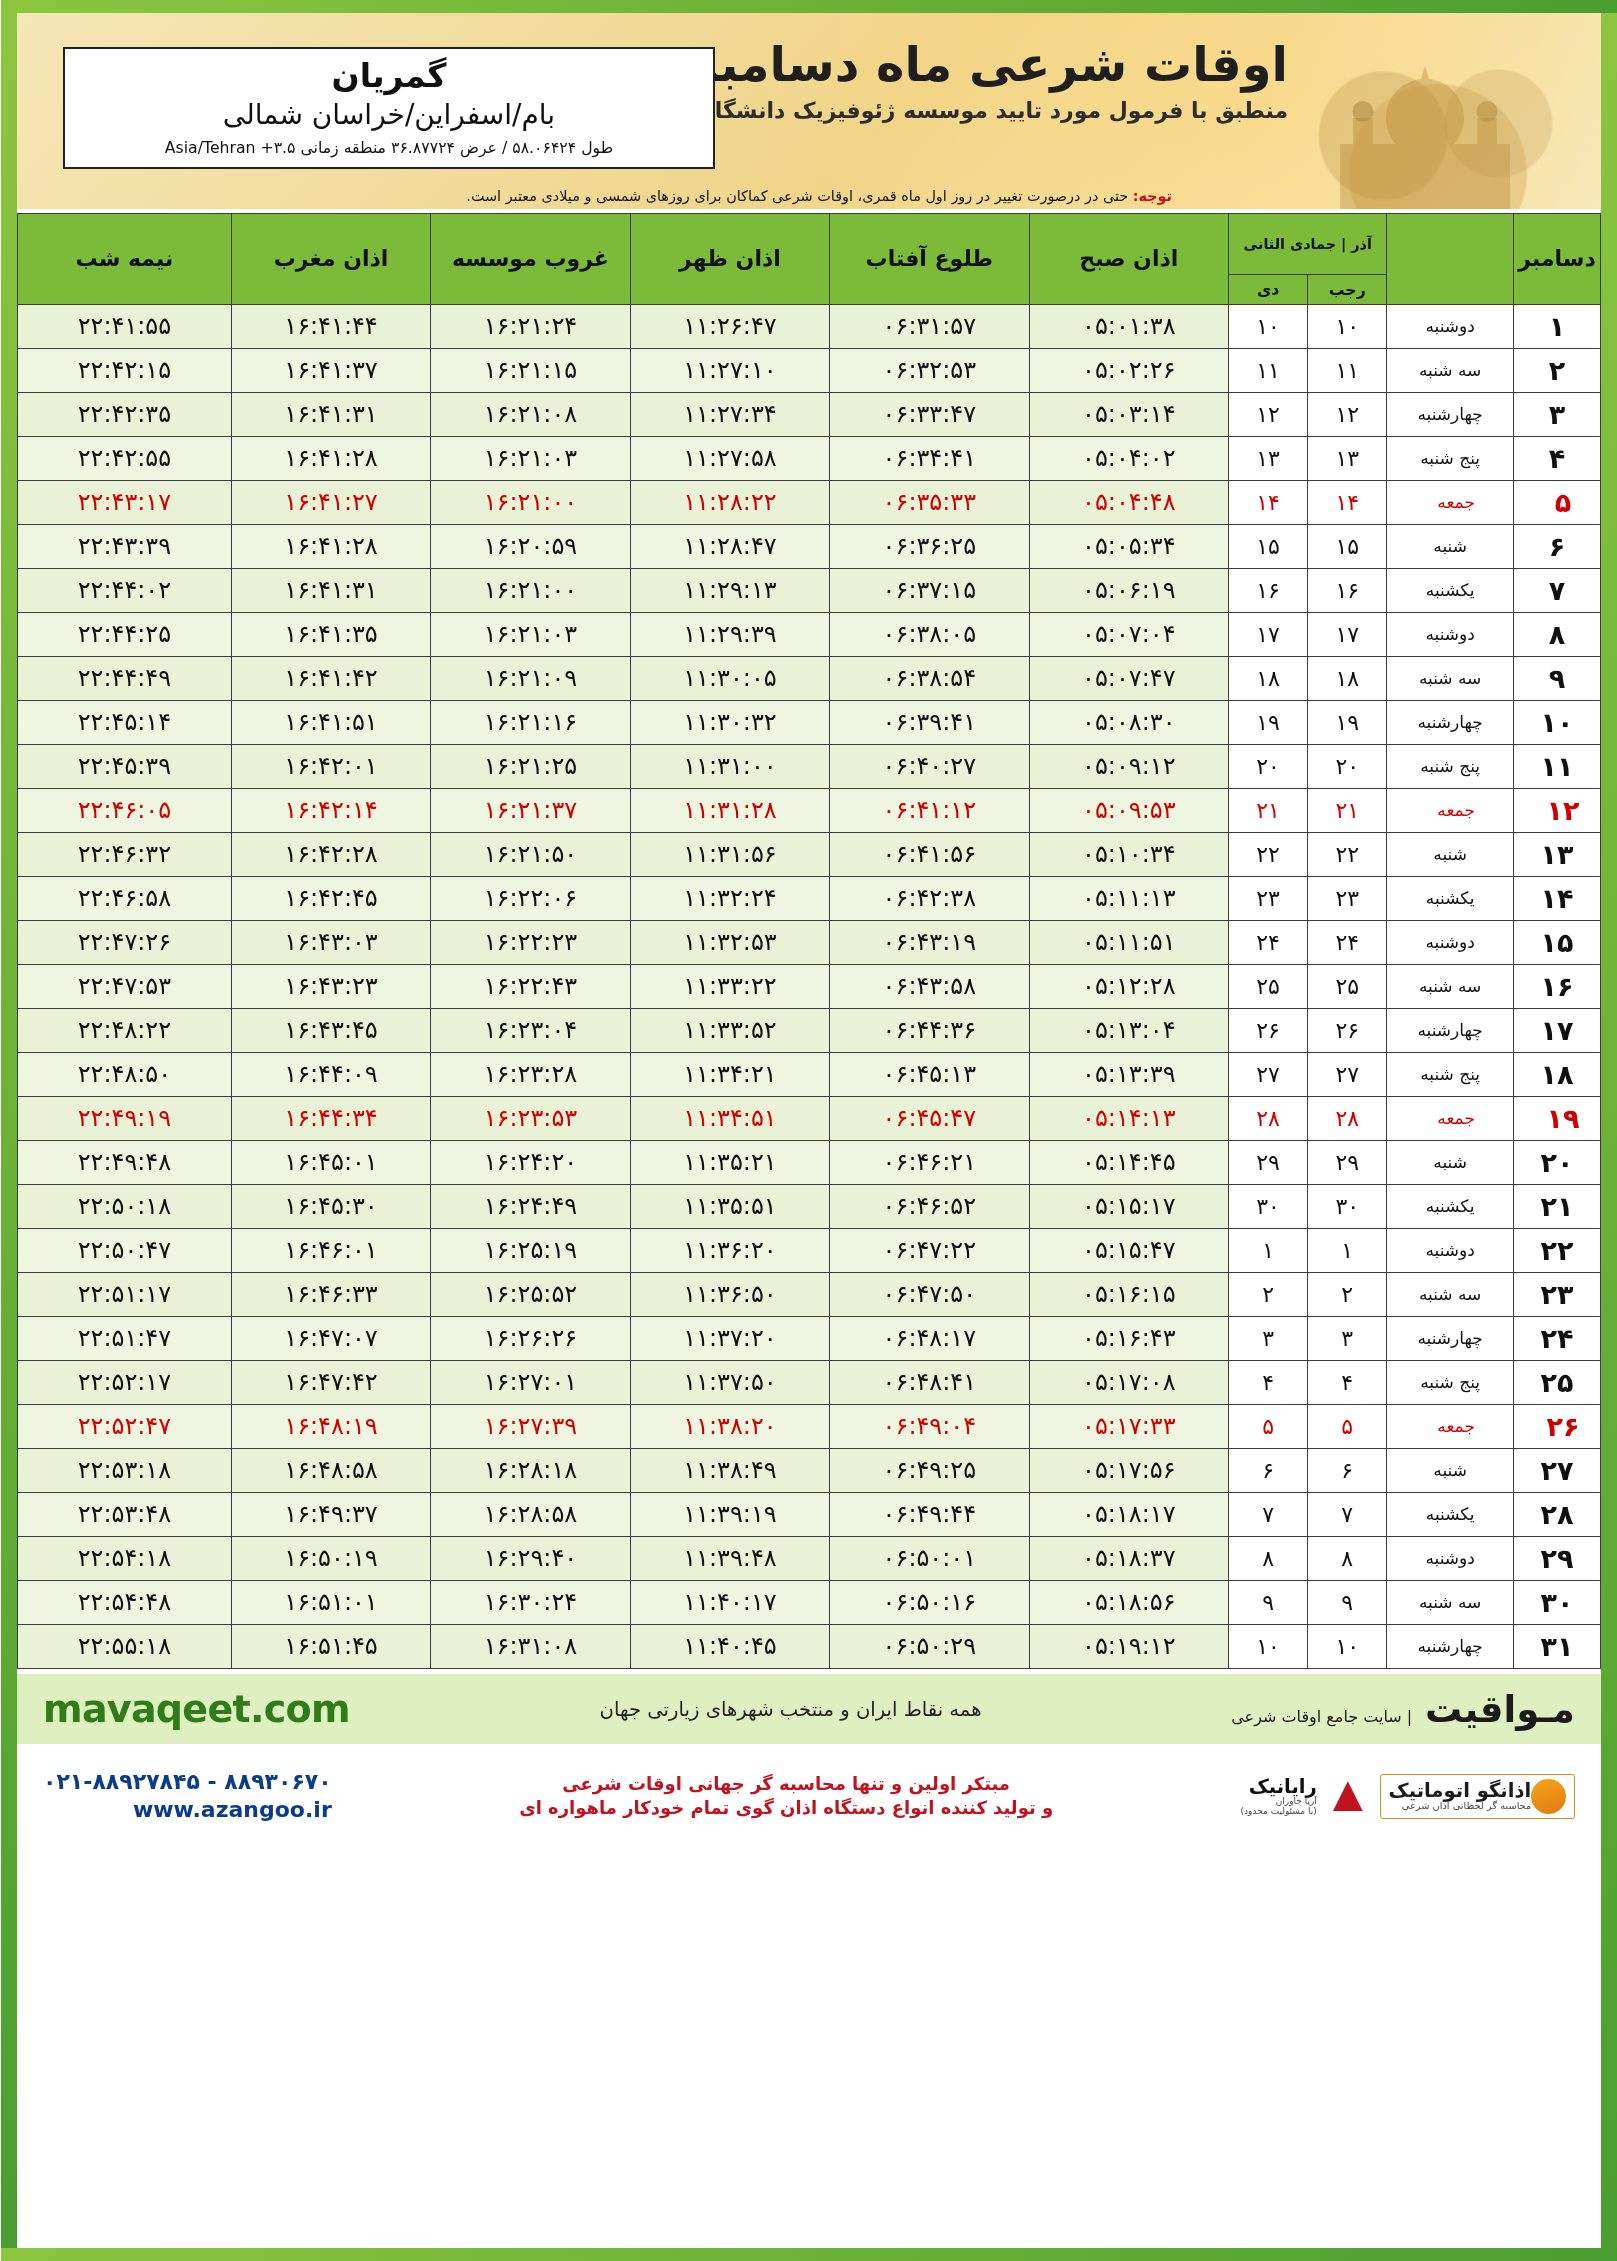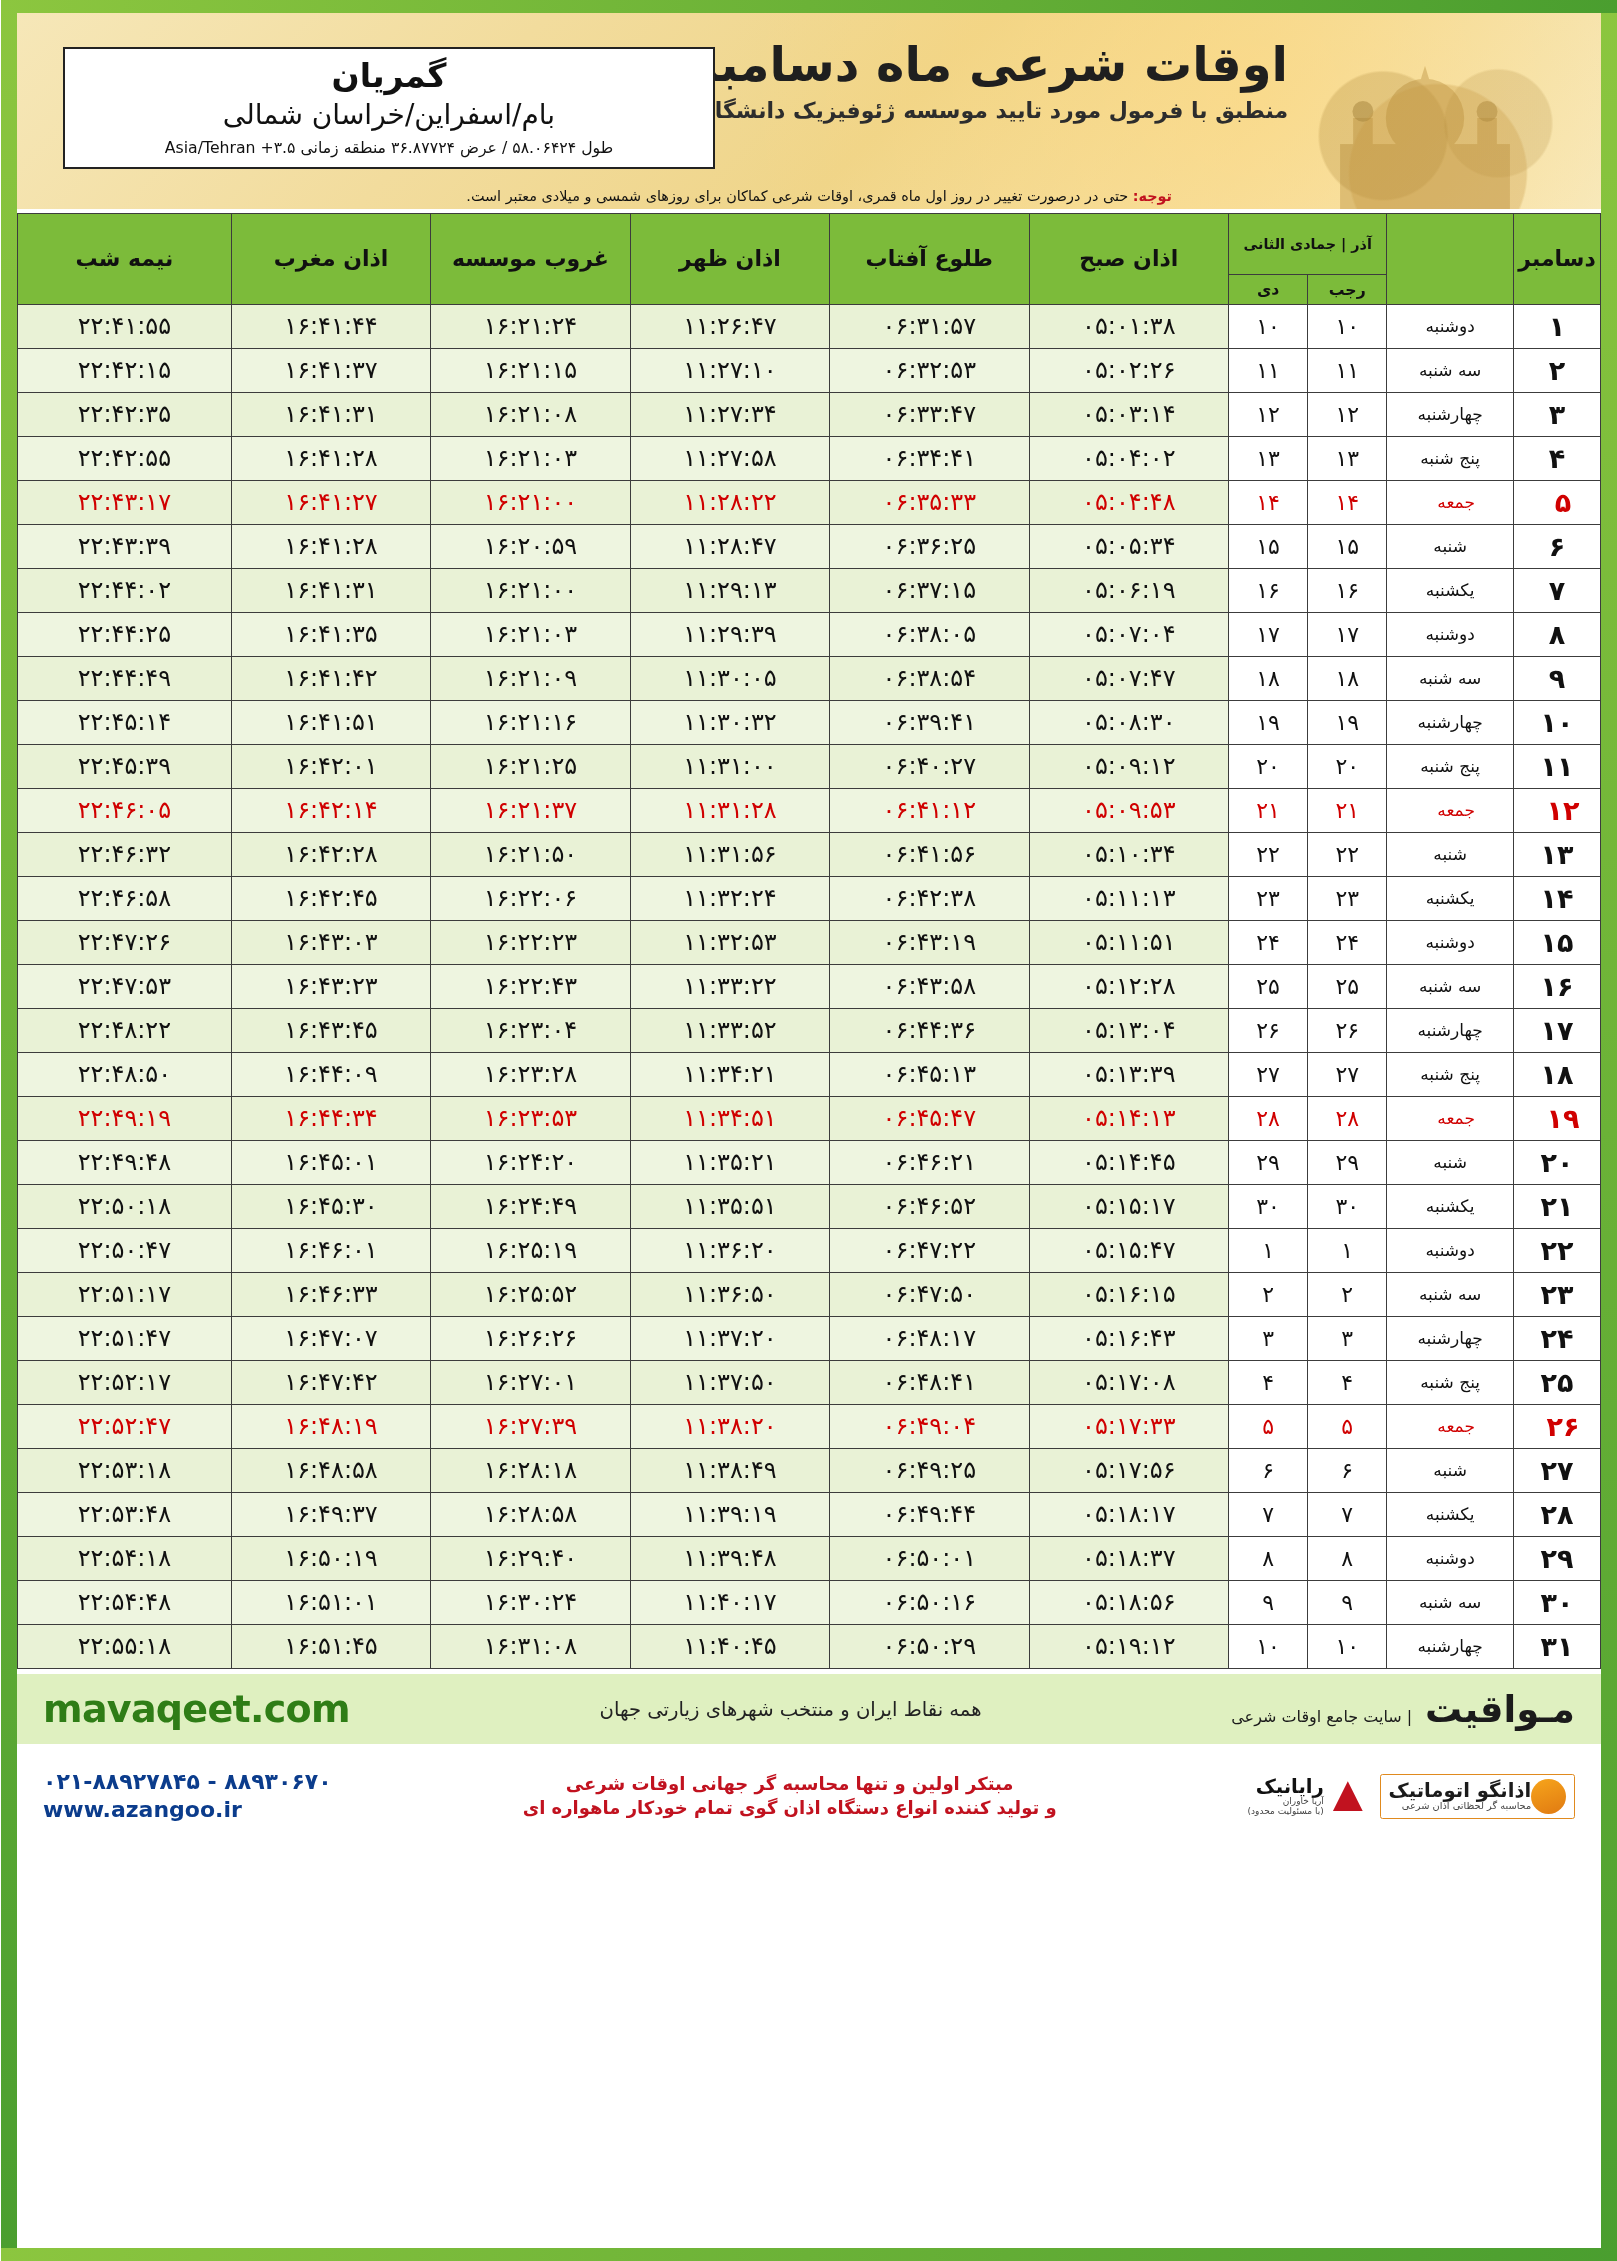--- a/index.html
+++ b/index.html
@@ -140,29 +140,29 @@
     display:flex;align-items:center;gap:0;
     border:1.3px solid #e08a1e;padding:3.9px 7.8px;border-radius:2.6px;
   }
   .logo-azan .mark{
     width:35px;height:35px;border-radius:50%;
     background:linear-gradient(160deg,#f7a51b,#e07a12);
   }
   .logo-azan .txt{font-size:19.6px;font-weight:bold;color:#1b1b1b;line-height:1.05;}
   .logo-azan .txt small{display:block;font-size:9.8px;font-weight:normal;color:#444;}
   .logo-rayanik{
-    display:flex;align-items:center;gap:9px;
+    display:flex;align-items:center;gap:16px;
   }
   .logo-rayanik .mark{
     width:30px;height:30px;background:#c1121f;clip-path:polygon(50% 0,100% 100%,0 100%);
   }
   .logo-rayanik .txt{font-size:19.6px;font-weight:bold;color:#111;line-height:1.05;}
   .logo-rayanik .txt small{display:block;font-size:9px;font-weight:normal;color:#444;}
   .footer-desc{font-size:18px;color:#c1121f;text-align:center;line-height:1.35;font-weight:bold;}
-  .footer-contact{font-size:22px;color:#0b3c8c;text-align:left;line-height:1.3;direction:ltr;font-weight:bold;}
+  .footer-contact{font-size:22px;color:#0b3c8c;text-align:right;line-height:1.3;direction:ltr;font-weight:bold;}
 </style>
 </head>
 <body>
 
 <div class="frame-left"></div>
 <div class="frame-right"></div>
 <div class="frame-top"></div>
 <div class="frame-bottom"></div>
 
 <div class="page">

